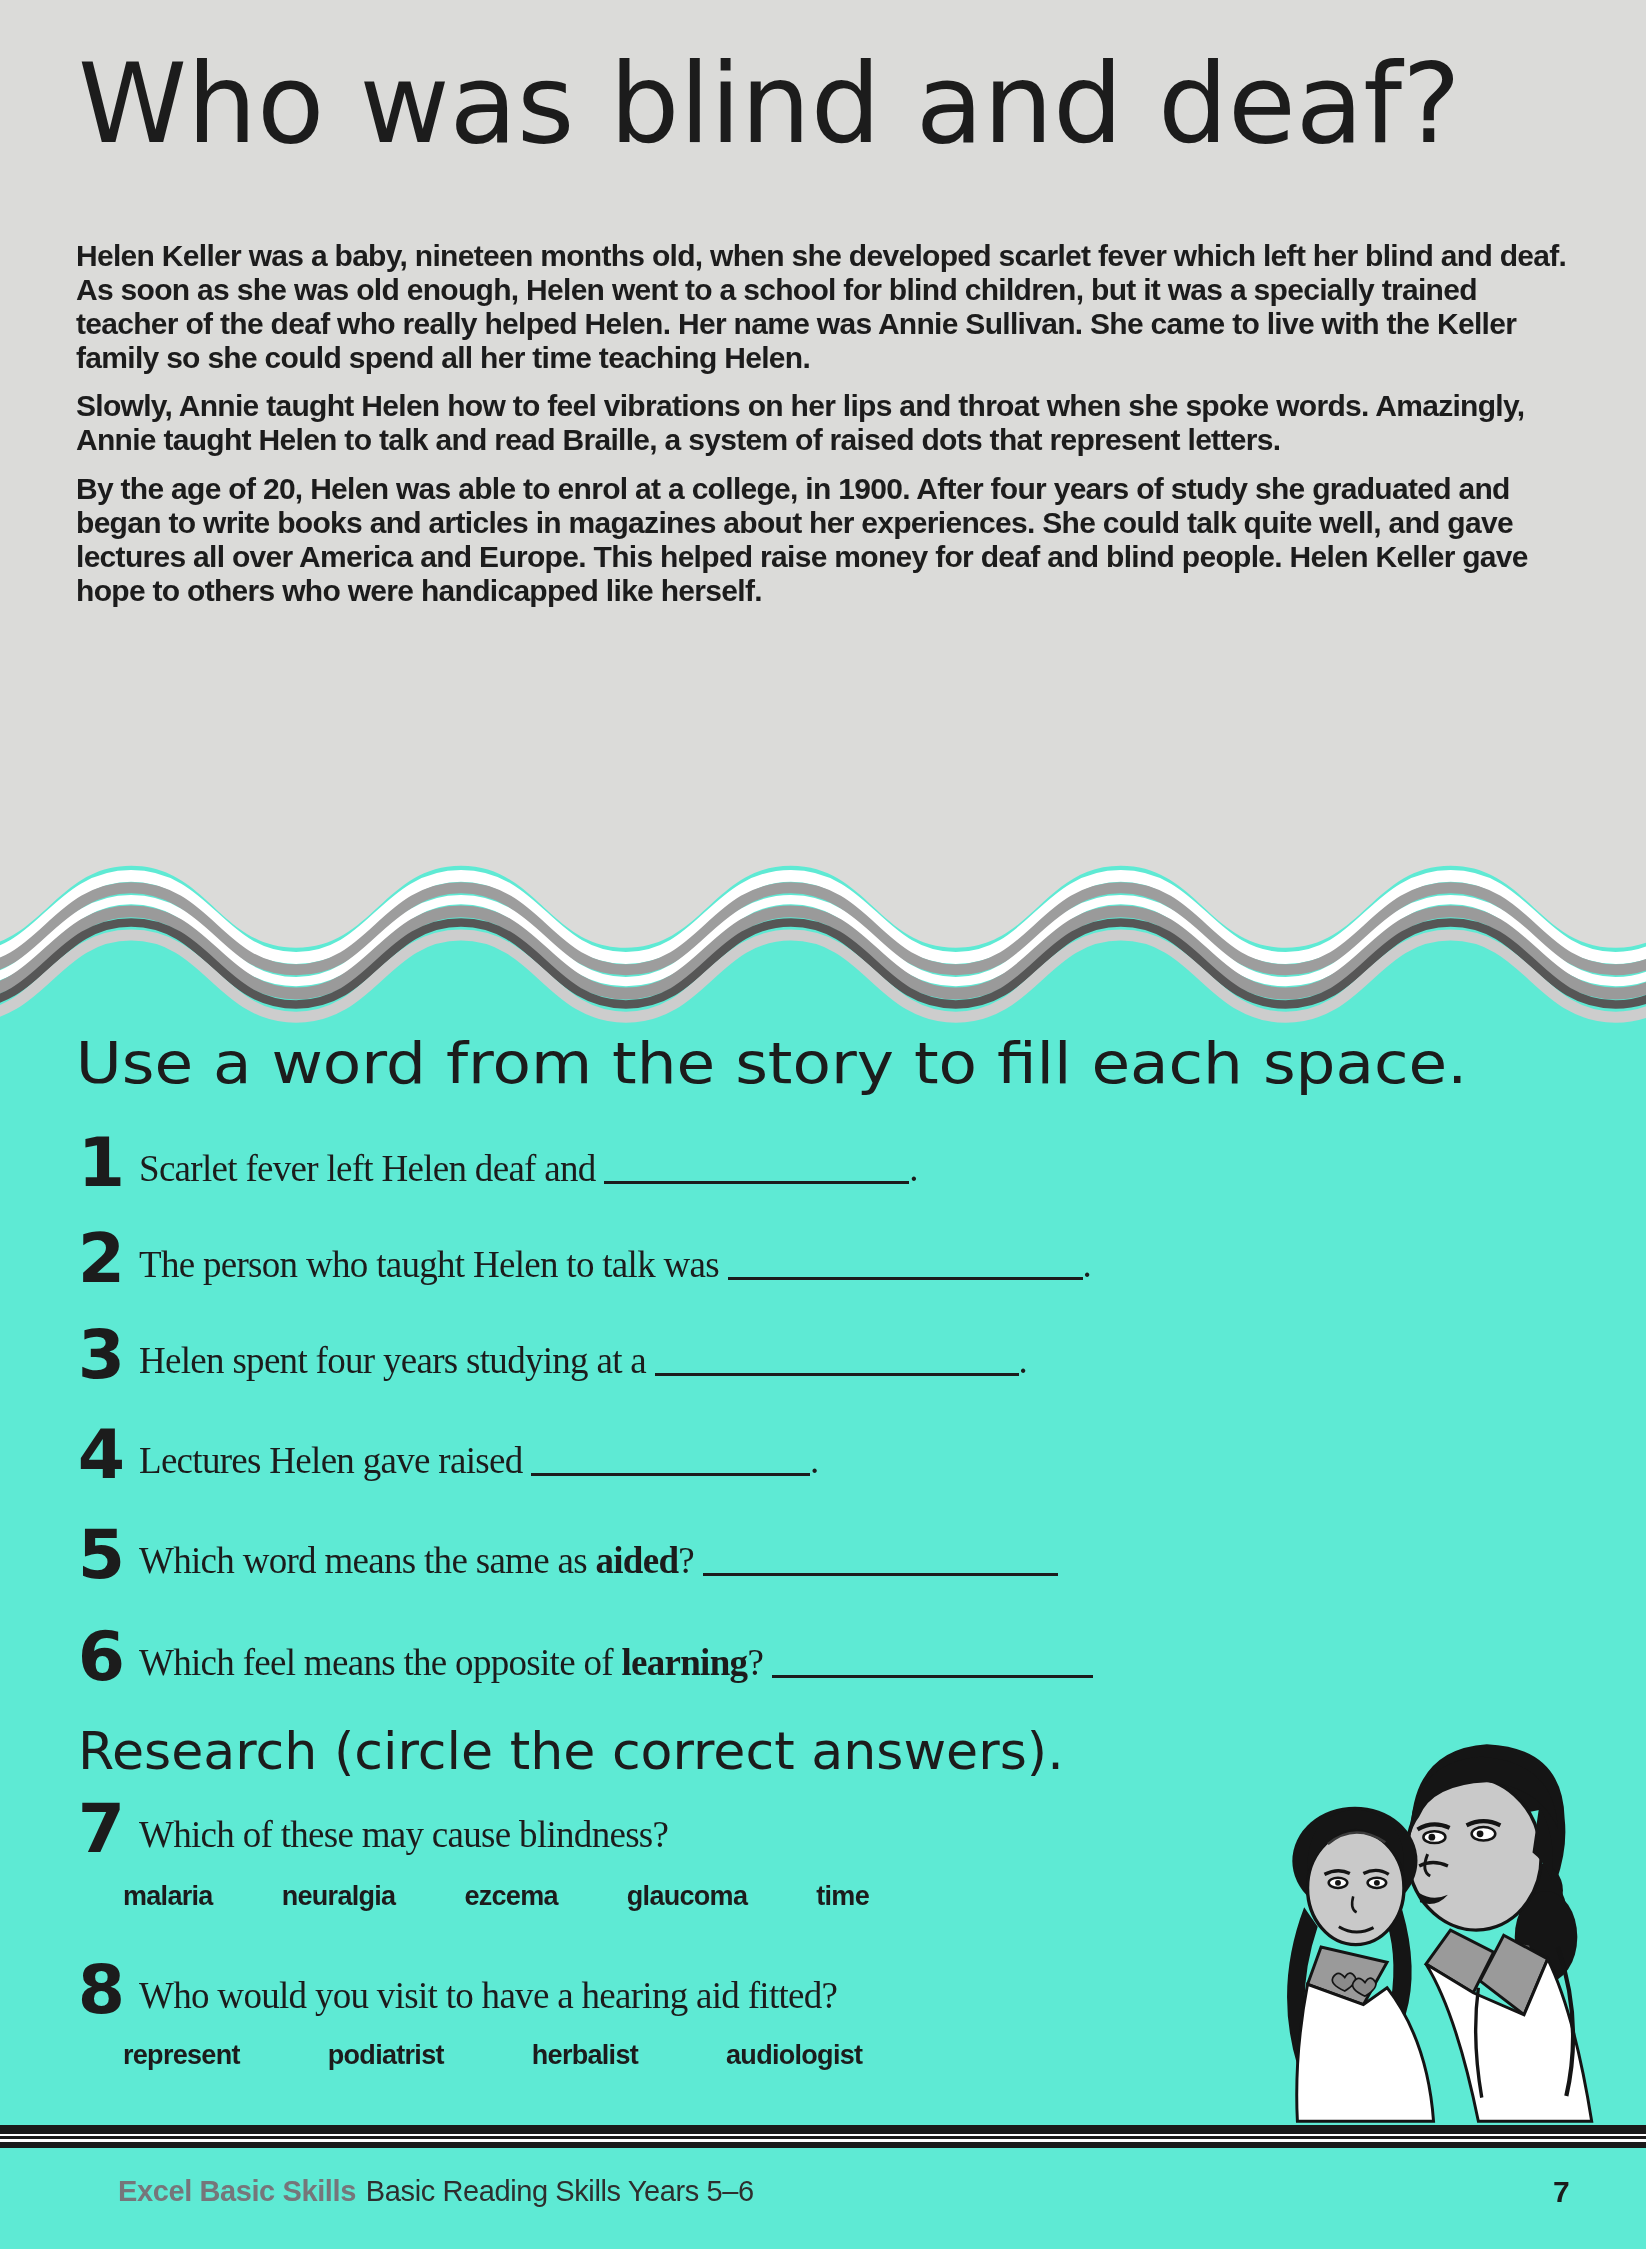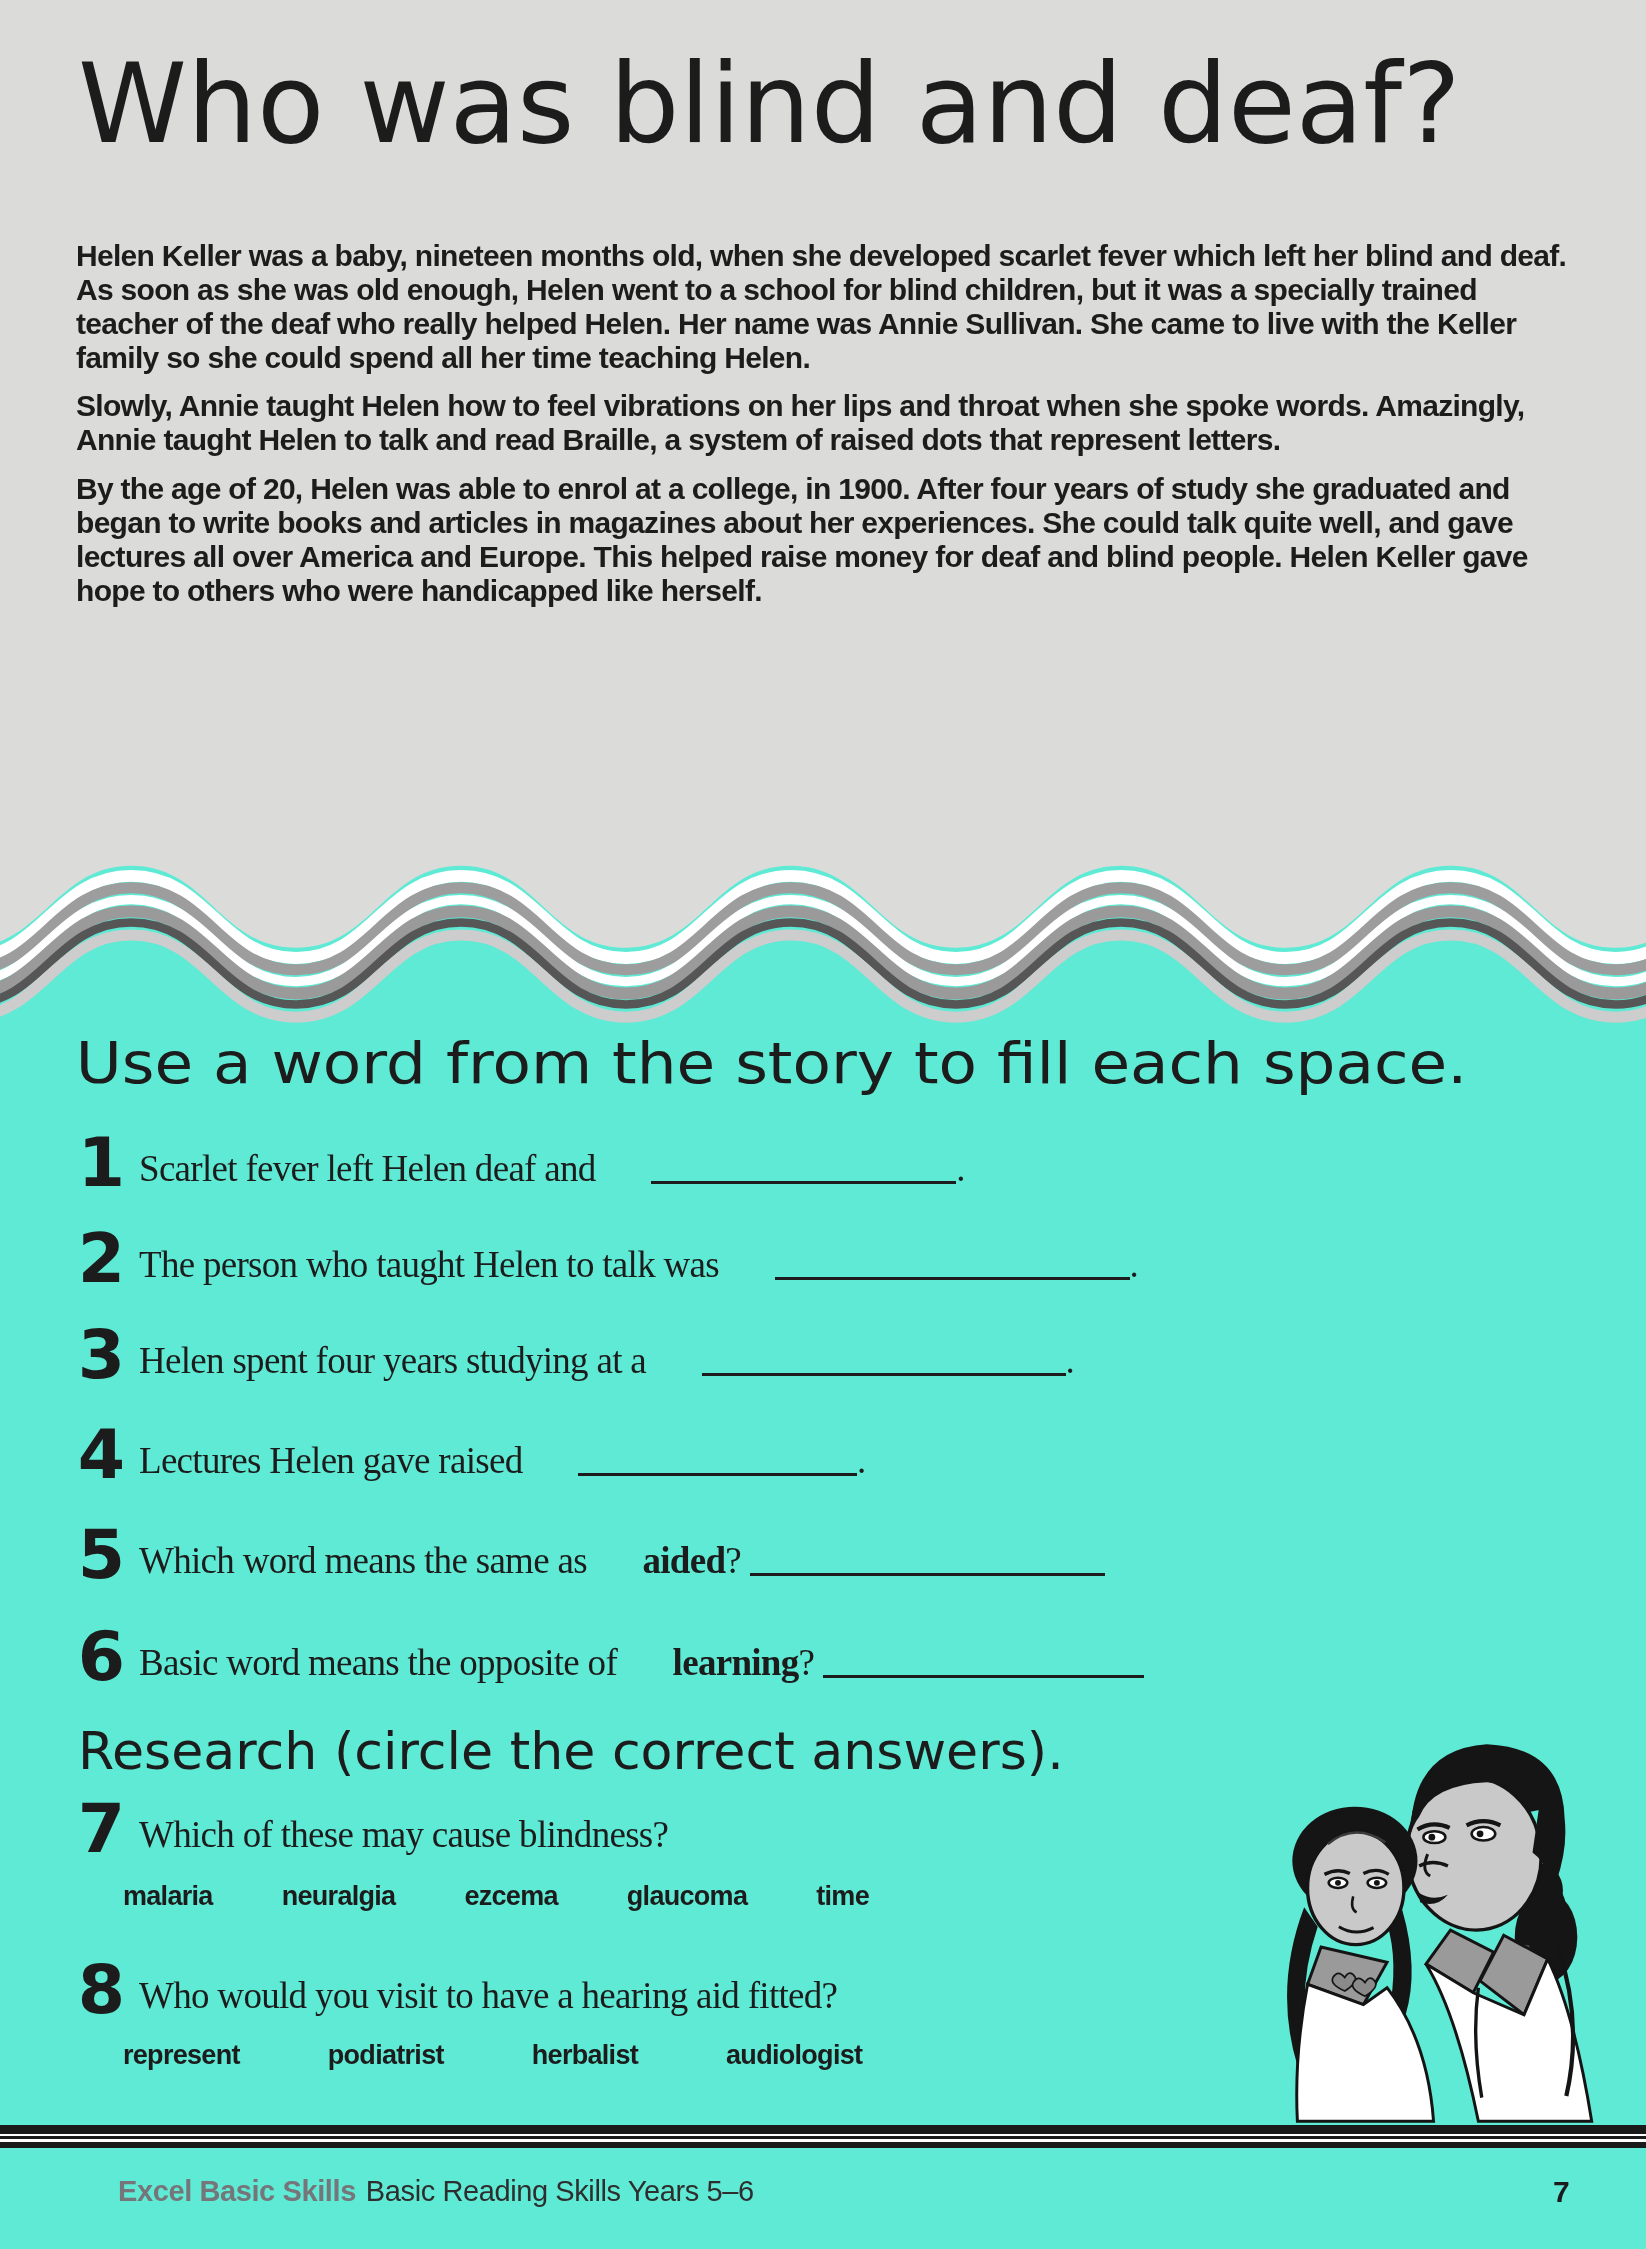--- a/index.html
+++ b/index.html
@@ -8,21 +8,21 @@
   .header-gray{position:absolute;left:0;top:0;width:1646px;height:854px;background:#dbdbd9;}
   .title-svg{position:absolute;left:74px;top:29px;width:1438px;height:145px;}
   .story{position:absolute;left:76px;top:239px;width:1499px;}
   .story p{margin:0 0 14.4px 0;font-size:30px;line-height:34px;font-weight:700;letter-spacing:-0.7px;}
   .wave-svg{position:absolute;left:0;top:853px;width:1646px;height:182px;}
   .hand-svg{position:absolute;}
   .q{position:absolute;left:76px;width:1514px;}
   .qnum{position:absolute;left:1.7px;top:-15px;font-family:"DejaVu Sans", sans-serif;
         font-size:68px;font-weight:700;line-height:68px;}
   .qtext{margin-left:63px;font-size:37px;line-height:49px;letter-spacing:-0.7px;font-family:Liberation Serif, serif;}
-  .qtext b{font-weight:700;margin-left:47px;}
+  .qtext b{font-weight:700;}
   .blank{display:inline-block;height:10px;border-bottom:3.4px solid #1c1c1c;vertical-align:-3.4px;}
   .opts{position:absolute;left:123px;display:flex;font-size:27px;font-weight:700;letter-spacing:-0.7px;}
   .opts7 span{margin-right:69px;}
   .opts8 span{margin-right:88px;}
   .illo{position:absolute;left:1260px;top:1734px;width:386px;height:389px;}
   .footer-rule{position:absolute;left:0;top:2125px;width:1646px;height:23px;
     background:linear-gradient(#1a1a1a 0 8.5px,#ffffff 8.5px 11px,#1a1a1a 11px 14.4px,#ffffff 14.4px 17px,#1a1a1a 17px 23px);}
   .footer-text{position:absolute;left:118px;top:2175px;font-size:29px;letter-spacing:-0.4px;color:#2e2e2e;}
   .footer-text .series{font-weight:700;color:#76767a;margin-right:10px;}
   .pageno{position:absolute;left:1553px;top:2175px;font-size:30px;font-weight:700;color:#1c1c1c;}
@@ -75,21 +75,21 @@
   <div class="q" style="top:1436px;">
     <span class="qnum">4</span>
     <div class="qtext"><span>Lectures Helen gave raised </span><b></b><span></span><span class="blank" style="width:279px;"></span><span>.</span></div>
   </div>
   <div class="q" style="top:1536px;">
     <span class="qnum">5</span>
     <div class="qtext"><span>Which word means the same as </span><b>aided</b><span>? </span><span class="blank" style="width:355px;"></span><span></span></div>
   </div>
   <div class="q" style="top:1638px;">
     <span class="qnum">6</span>
-    <div class="qtext"><span>Basic word means the opposite of </span><b>learning</b><span>? </span><span class="blank" style="width:321px;"></span><span></span></div>
+    <div class="qtext"><span>Which feel means the opposite of </span><b>learning</b><span>? </span><span class="blank" style="width:321px;"></span><span></span></div>
   </div>
 
   <svg class="hand-svg" style="left:74px;top:1702px;" width="1100" height="91" viewBox="0 0 1300 108">
     <text x="2" y="80" font-family="&quot;DejaVu Sans&quot;, sans-serif" font-size="62" fill="#1c1c1c" textLength="1170" lengthAdjust="spacingAndGlyphs">Research (circle the correct answers).</text>
   </svg>
 
   <div class="q" style="top:1810px;">
     <span class="qnum">7</span>
     <div class="qtext">Which of these may cause blindness?</div>
   </div>

